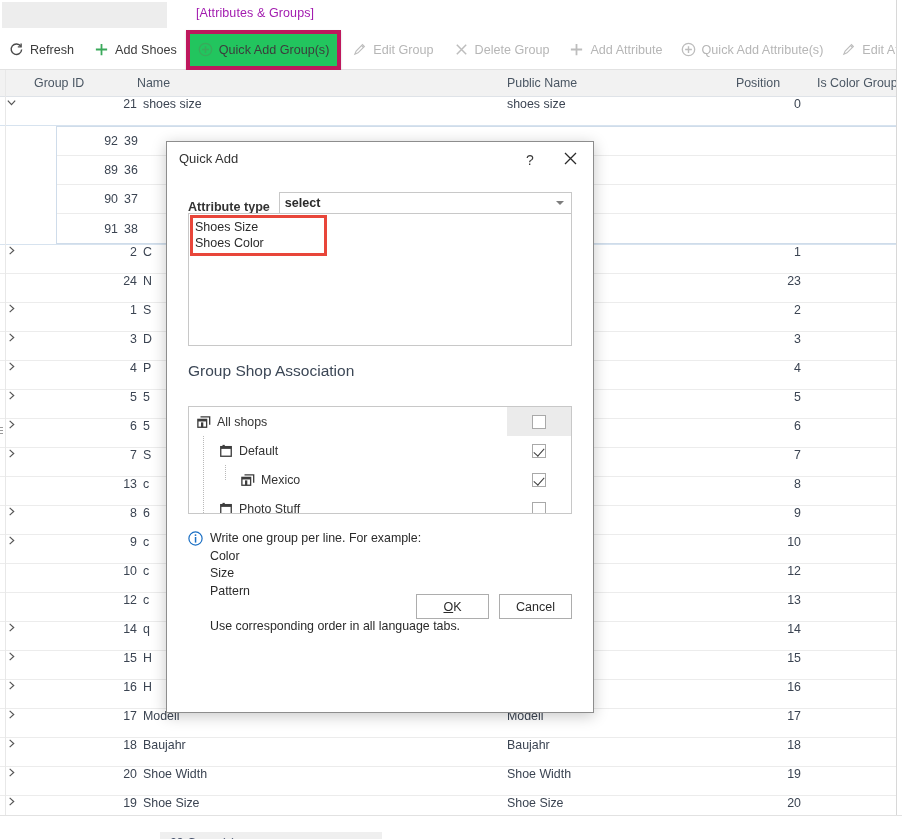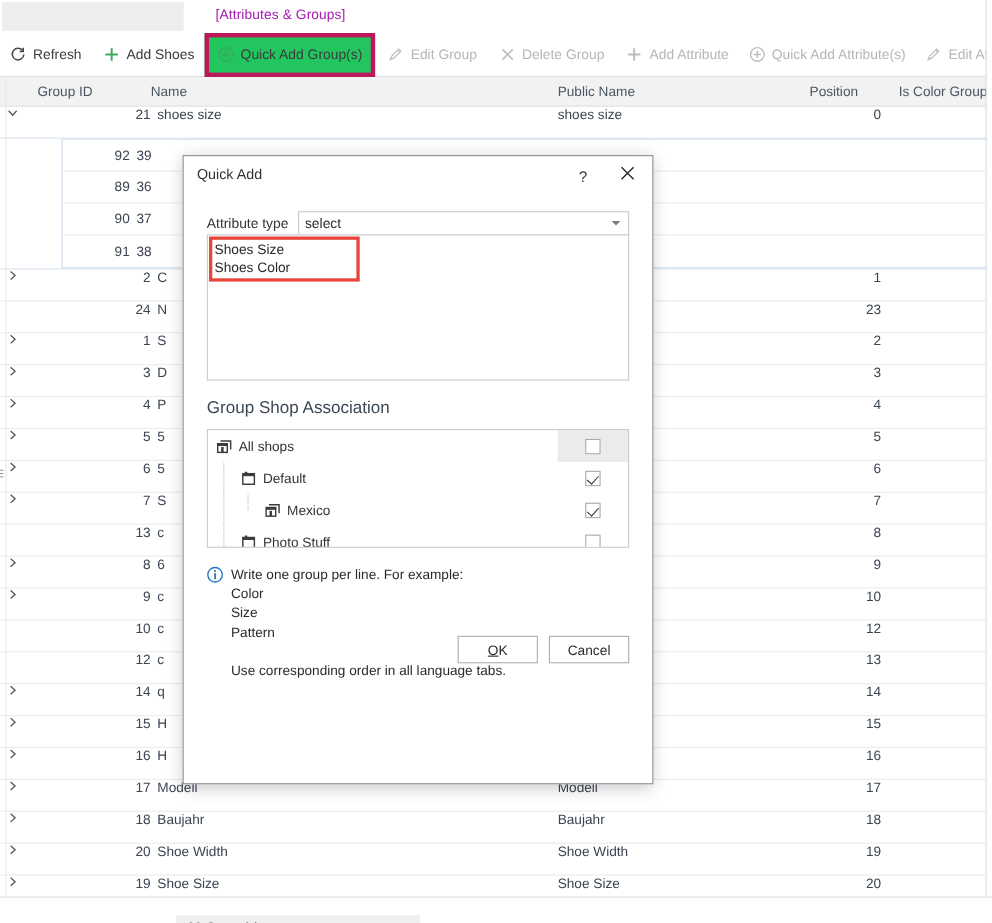--- a/index.html
+++ b/index.html
@@ -141,21 +141,21 @@
   .dlg-help {
     position: absolute; right: 52px; top: 7px; width: 22px; height: 22px;
     font-size: 14px; color: #3b3b3b; text-align: center; line-height: 22px;
   }
   .dlg-close {
     position: absolute; right: 10px; top: 7px; width: 26px; height: 22px;
     text-align: center; line-height: 22px;
   }
   .dlg-body { position: absolute; left: 0; top: 36px; width: 100%; }
   .fieldrow {
-    display: flex; align-items: center; margin: 14px 21px 0 21px;
+    display: flex; align-items: flex-end; margin: 14px 21px 0 21px; font-weight: bold;
   }
   .fieldlabel { font-size: 12.6px; color: #333; margin-right: 9px; white-space: nowrap; }
   .combo {
     flex: 1; height: 22px; border: 1px solid #c8c8c8; background: #fff;
     display: flex; align-items: center; position: relative;
   }
   .combo .val { font-size: 12.6px; color: #2b2b2b; padding-left: 5px; }
   .combo .caret {
     position: absolute; right: 7px; top: 50%; transform: translateY(-50%);
     width: 0; height: 0; border-left: 4px solid transparent;
@@ -177,21 +177,21 @@
     color: #2b2b2b; line-height: 16px; white-space: pre;
   }
   .ta-highlight {
     position: absolute; left: 1px; top: 1px; width: 137px; height: 41px;
     border: 3px solid #e8463a; pointer-events: none;
   }
   .section-title {
     margin: 16px 0 0 21px; font-size: 15.5px; color: #3c4756; font-weight: normal;
   }
   .treebox {
-    margin: 10px 21px 0 21px; height: 108px;
+    margin: 26px 21px 0 21px; height: 108px;
     border: 1px solid #c8c8c8; background: #ffffff;
     overflow: hidden; position: relative;
   }
   .trow { display: flex; align-items: center; height: 29px; position: relative; }
   .trow .tlabel { font-size: 12.4px; color: #333; white-space: nowrap; }
   .trow .chk {
     position: absolute; right: 0px; top: 0; width: 64px; height: 29px;
     display: flex; align-items: center; justify-content: center;
   }
   .trow.rootrow .chk { background: #ebebeb; }

